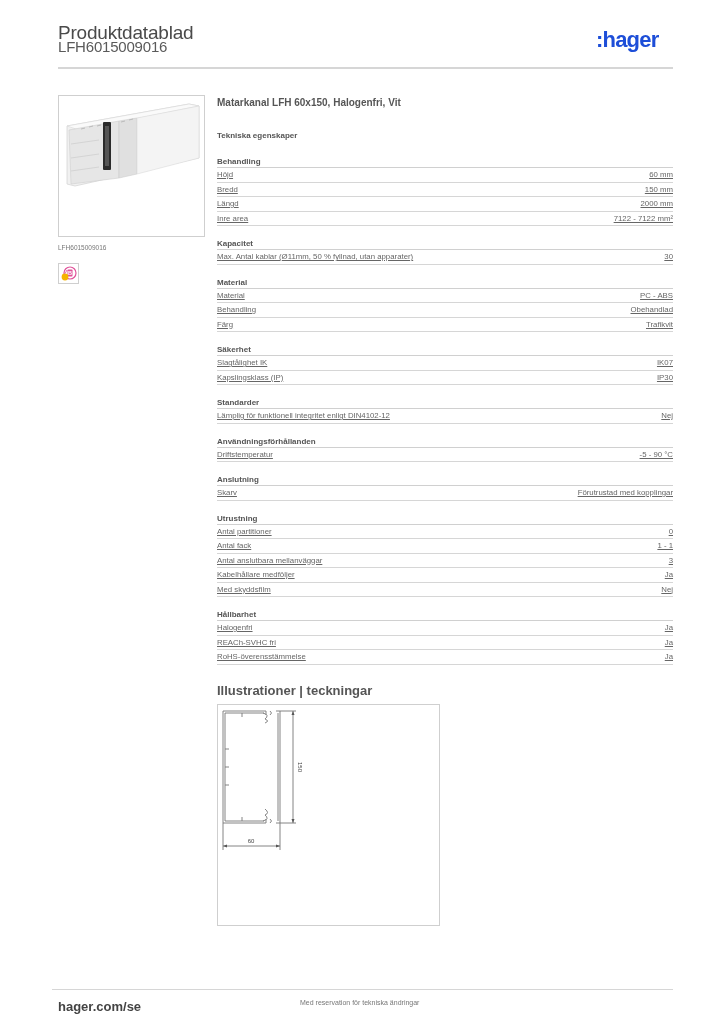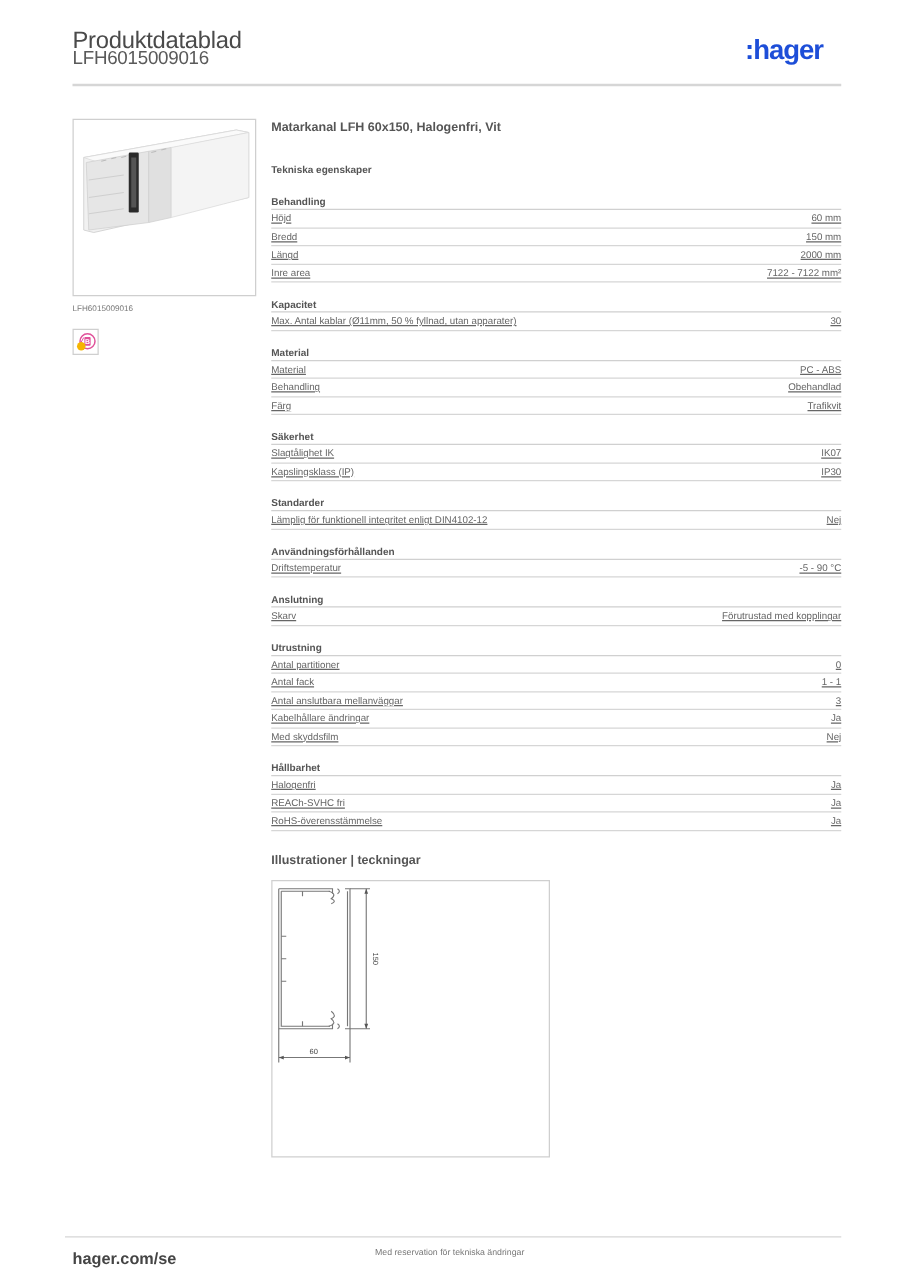--- a/index.html
+++ b/index.html
@@ -20,21 +20,21 @@
     .tech-heading { font-size: 8px; font-weight: bold; color: #555; margin-top: 22px; height: 12px; }
 
     .section { margin-top: 12px; }
     .section:first-of-type { margin-top: 0; }
     .section-title { font-size: 8px; font-weight: bold; color: #555; height: 12px; line-height: 12px; border-bottom: 1px solid #d0d0d0; }
     .row { display: flex; justify-content: space-between; font-size: 7.8px; color: #666; height: 14.5px; line-height: 13.5px; border-bottom: 1px solid #d6d6d6; text-decoration: underline; }
     .row .v { text-align: right; }
 
     .sections-wrap { margin-top: 13px; }
 
-    .illus-title { font-size: 10px; font-weight: bold; color: #555; margin-top: 18px; height: 12px; }
+    .illus-title { font-size: 13px; font-weight: bold; color: #555; margin-top: 18px; height: 12px; }
     .illus-box { margin-top: 9px; width: 223px; height: 222px; border: 1px solid #cfcfcf; background: #fff; position: relative; }
 
     .footer-rule { position: absolute; left: 52px; top: 989px; width: 621px; height: 1px; background: #d6d6d6; }
     .footer-left { position: absolute; left: 58px; top: 999px; font-size: 13px; font-weight: bold; color: #444; }
     .footer-center { position: absolute; left: 300px; top: 999px; font-size: 7px; color: #777; }
     .footer-right { position: absolute; right: 52px; top: 1020px; font-size: 7.5px; font-weight: bold; color: #444; margin-top: 45px; }
   </style>
 </head>
 <body>
 
@@ -169,21 +169,21 @@
         </div>
         <div class="row">
           <span>Antal fack</span>
           <span class="v">1 - 1</span>
         </div>
         <div class="row">
           <span>Antal anslutbara mellanväggar</span>
           <span class="v">3</span>
         </div>
         <div class="row">
-          <span>Kabelhållare ändringar</span>
+          <span>Kabelhållare medföljer</span>
           <span class="v">Ja</span>
         </div>
         <div class="row">
           <span>Med skyddsfilm</span>
           <span class="v">Nej</span>
         </div>
       </div>
       <div class="section">
         <div class="section-title">Hållbarhet</div>
         <div class="row">

